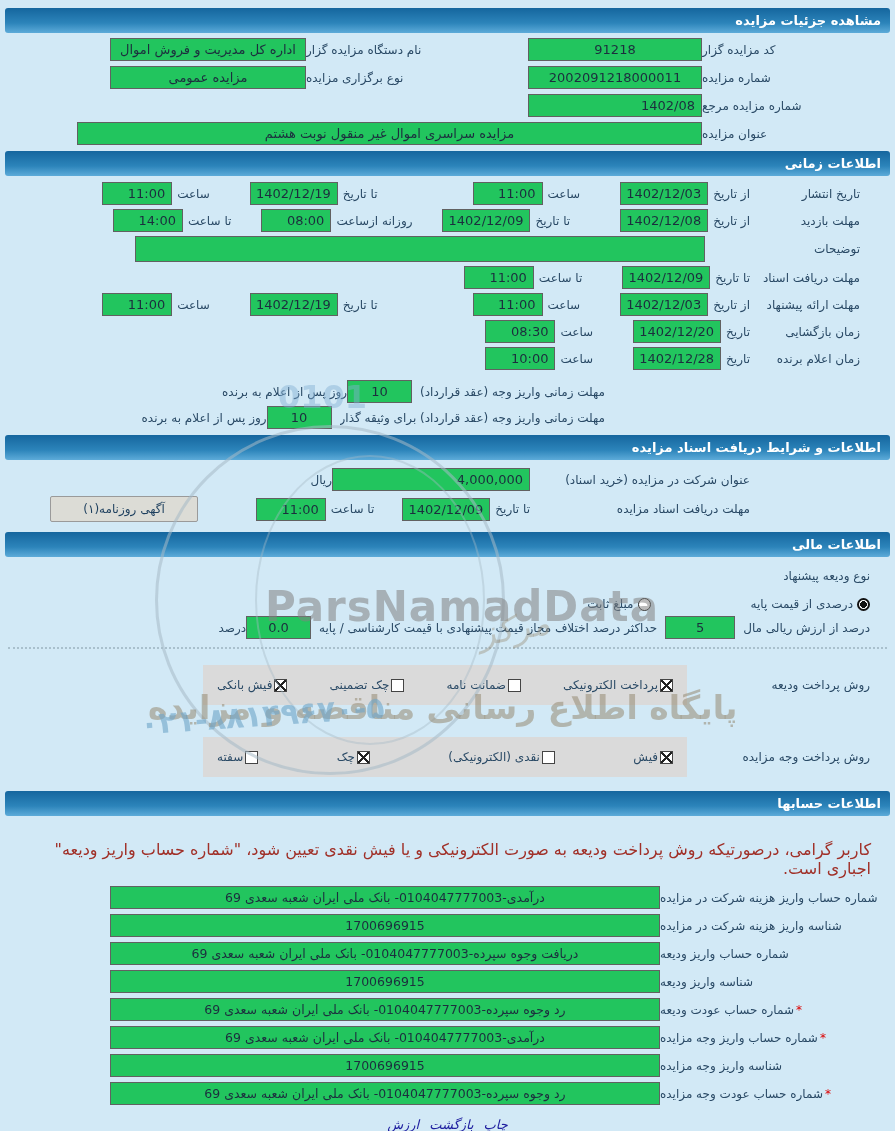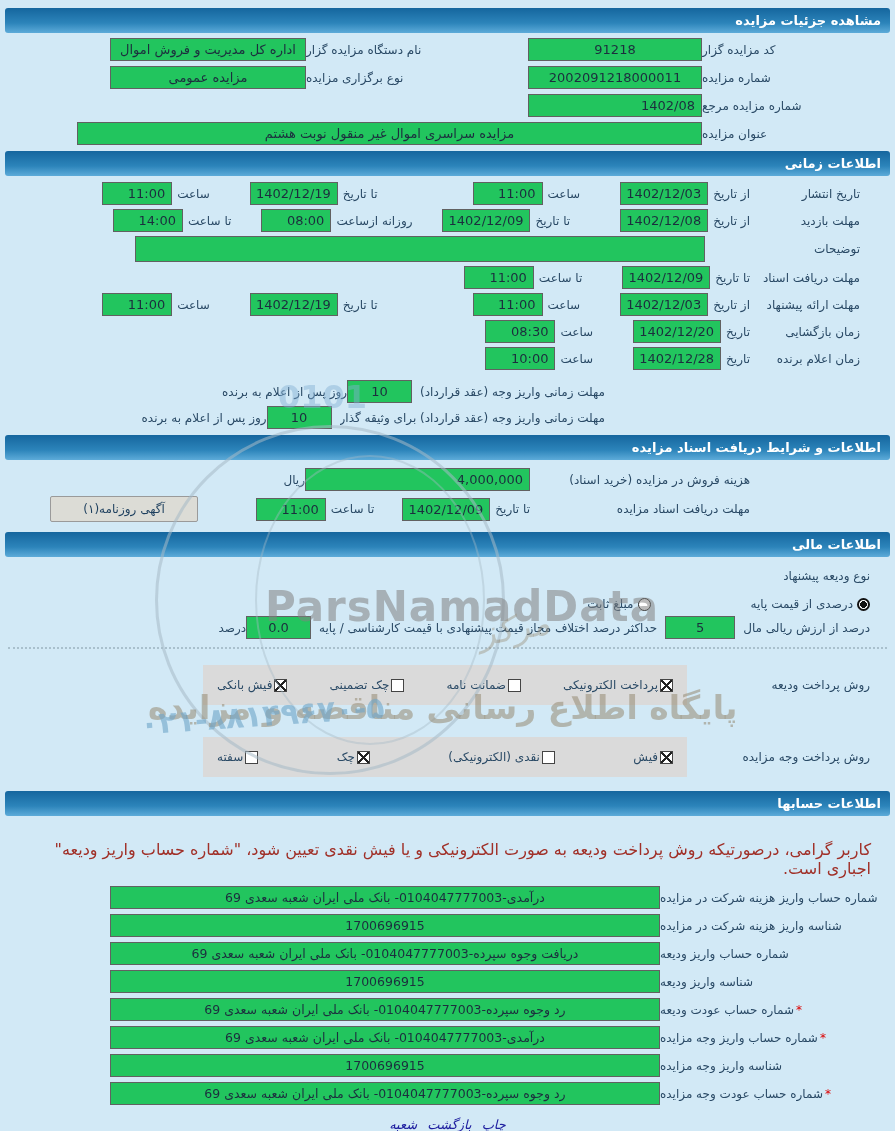--- a/index.html
+++ b/index.html
@@ -25,21 +25,21 @@
   }
   .field.fr{justify-content:flex-start;padding-right:6px}
   .lbl{white-space:nowrap;overflow:hidden;flex:0 0 auto}
   .la{text-align:left}  
   .ls{text-align:right} 
   .sub{white-space:nowrap;margin-left:5px;flex:0 0 auto}
   .g8{width:8px;flex:0 0 auto}.g28{width:28px;flex:0 0 auto}.g30{width:30px;flex:0 0 auto}
   .g40{width:40px;flex:0 0 auto}.g45{width:45px;flex:0 0 auto}.g50{width:50px;flex:0 0 auto}
   .g64{width:64px;flex:0 0 auto}.g95{width:95px;flex:0 0 auto}.g100{width:100px;flex:0 0 auto}
   .w65{width:65px}.w70{width:70px}.w88{width:88px}.w108{width:110px}.w132{width:132px}
-  .w158{width:158px}.w174{width:174px}.w196{width:196px}.w212{width:220px}.w225{width:225px}.w550{width:550px}.w560{width:570px}.w625{width:625px}
+  .w158{width:158px}.w174{width:174px}.w196{width:196px}.w212{width:220px}.w225{width:198px}.w550{width:550px}.w560{width:570px}.w625{width:625px}
   .pr20{padding-right:20px}.pr30{padding-right:30px}.pr56{padding-right:56px}
   .pr140{padding-right:140px}.pr285{padding-right:285px}
   .h26{height:26px}
   .mt3{margin-top:3px}.mt4{margin-top:4px}.mt5{margin-top:5px}.mt6{margin-top:6px}
   .mt8{margin-top:8px}.mt10{margin-top:10px}.mt12{margin-top:12px}.mt14{margin-top:14px}
   .mt16{margin-top:16px}.mt32{margin-top:32px}
   .btn{
     width:148px;height:26px;margin-right:auto;margin-left:45px;
     background:#dcdcd6;border:1px solid #9a9a9a;border-radius:2px;
     color:#1d3f5e;font-size:12px;display:flex;align-items:center;justify-content:center;
@@ -216,21 +216,21 @@
     <span class="g8"></span>
     <span class="field w65">10</span>
     <span class="sub">روز پس از اعلام به برنده</span>
   </div>
 
   <div class="bar mt6">
     <span>اطلاعات و شرایط دریافت اسناد مزایده</span>
   </div>
 
   <div class="row pr140 mt8">
-    <span class="lbl ls w212">هزینه فروش در مزایده (خرید اسناد)</span>
+    <span class="lbl ls w212">عنوان شرکت در مزایده (خرید اسناد)</span>
     <span class="field w225 fr">4,000,000</span>
     <span class="sub">ریال</span>
   </div>
 
   <div class="row pr140 mt5">
     <span class="lbl ls w212">مهلت دریافت اسناد مزایده</span>
     <span class="sub">تا تاریخ</span>
     <span class="field w88 fr">1402/12/09</span>
     <span class="g28"></span>
     <span class="sub">تا ساعت</span>
@@ -348,16 +348,16 @@
     <span class="field w550">1700696915</span>
   </div>
   <div class="row acct mt5">
     <span class="albl"><span class="req on">*</span><span>شماره حساب عودت وجه مزایده</span></span>
     <span class="field w550">رد وجوه سپرده-0104047777003- بانک ملی ایران شعبه سعدی 69</span>
   </div>
 
   <div class="footer">
     <a>چاپ</a>
     <a>بازگشت</a>
-    <a>شعبه</a>
+    <a>ارزش</a>
   </div>
 
 </div>
 
 </body></html>

